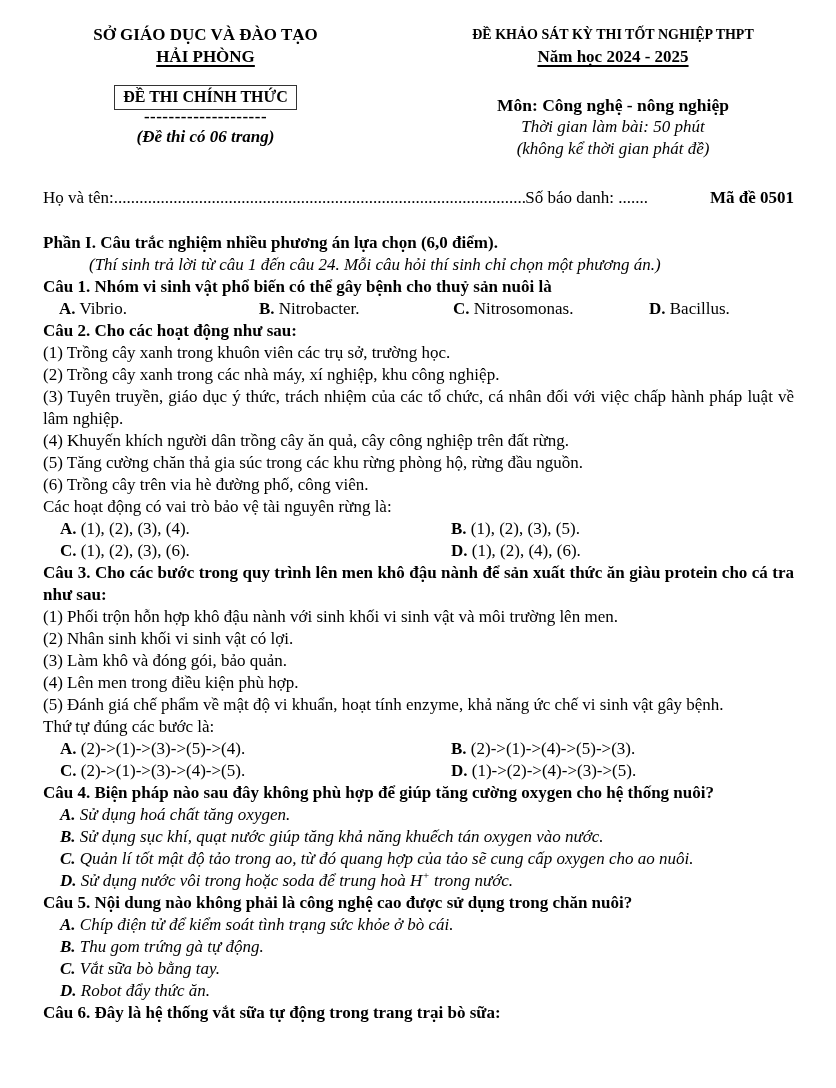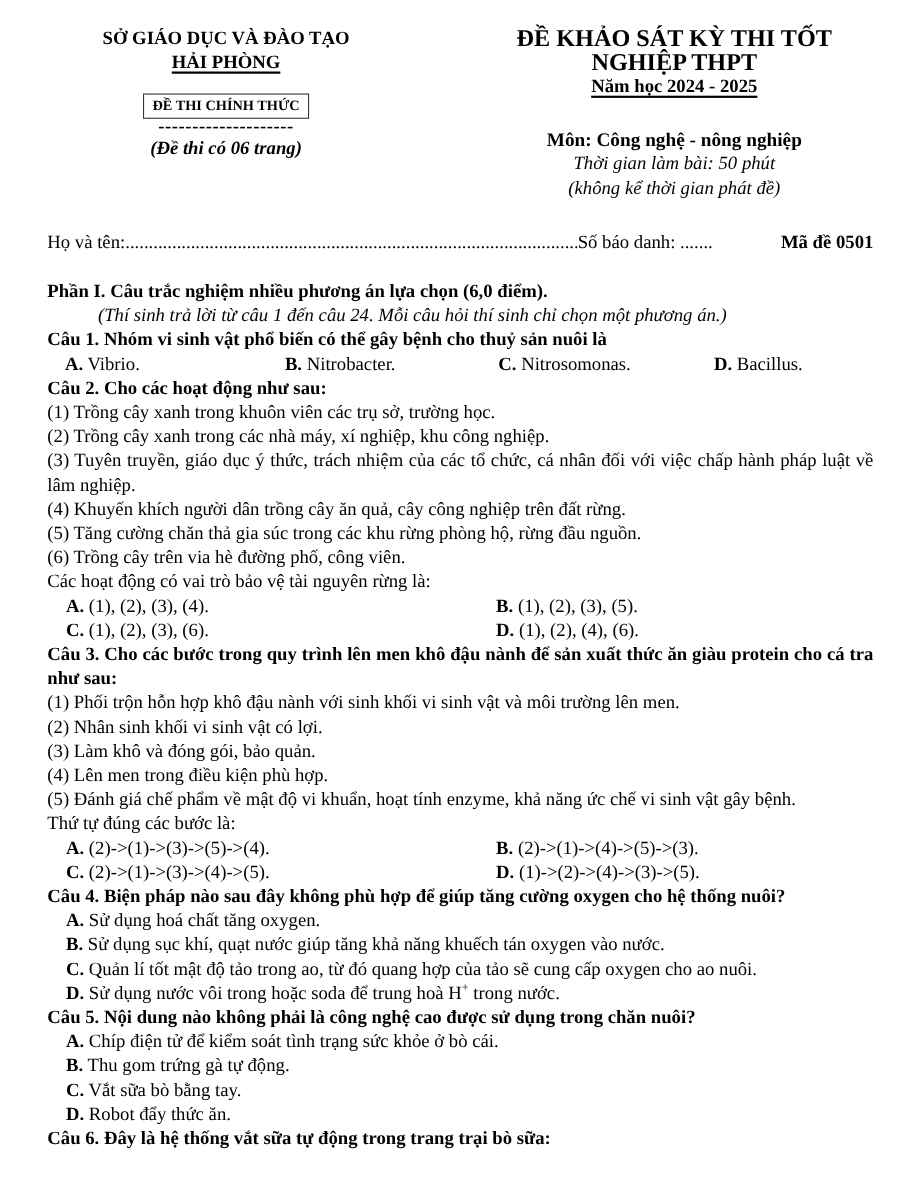--- a/index.html
+++ b/index.html
@@ -11,32 +11,32 @@
     font-size: 17px;
     overflow: hidden;
   }
   .page { padding: 24px 42px 0 43px; }
 
   
   .header { display: flex; gap: 36px; }
   .h-left { width: 325px; text-align: center; }
   .h-right { flex: 1; text-align: center; padding-left: 28px; }
   .org1, .title1 { font-weight: bold; line-height: 22px; }
-  .title1 { font-size: 22px; }
+  .title1 { font-size: 14px; }
   .org2, .title2 {
     font-weight: bold; line-height: 22px;
     text-decoration: underline;
     text-decoration-thickness: 1.5px;
     text-underline-offset: 3px;
   }
   .official-box {
     display: inline-block;
     border: 1.6px solid #333;
     padding: 2px 8px 3px 8px;
-    font-weight: bold; font-size: 13px;
+    font-weight: bold; font-size: 16px;
     margin-top: 17px;
   }
   .dashes { font-weight: bold; line-height: 14px; letter-spacing: 0.5px; }
   .pages-note { font-weight: bold; font-style: italic; line-height: 22px; margin-top: 2px; }
   .subject { font-weight: bold; line-height: 22px; margin-top: 26px; font-size: 17.5px; }
   .it { font-style: italic; line-height: 22px; }
 
   
   .cand-row {
     display: flex; align-items: center;
@@ -55,21 +55,21 @@
   .opt-row4 {
     display: grid;
     grid-template-columns: 200px 194px 196px 1fr;
     padding-left: 16px;
   }
   .opt-row2 {
     display: grid;
     grid-template-columns: 391px 1fr;
     padding-left: 17px;
   }
-  .opt-stack { padding-left: 17px; }
+  .opt-stack { padding-left: 17px; font-style: italic; }
   .opt-label { font-weight: bold; }
   sup { font-size: 11px; line-height: 0; }
 </style>
 </head>
 <body>
 
 <div class="page">
 
   <div class="header">
     <div class="h-left">

